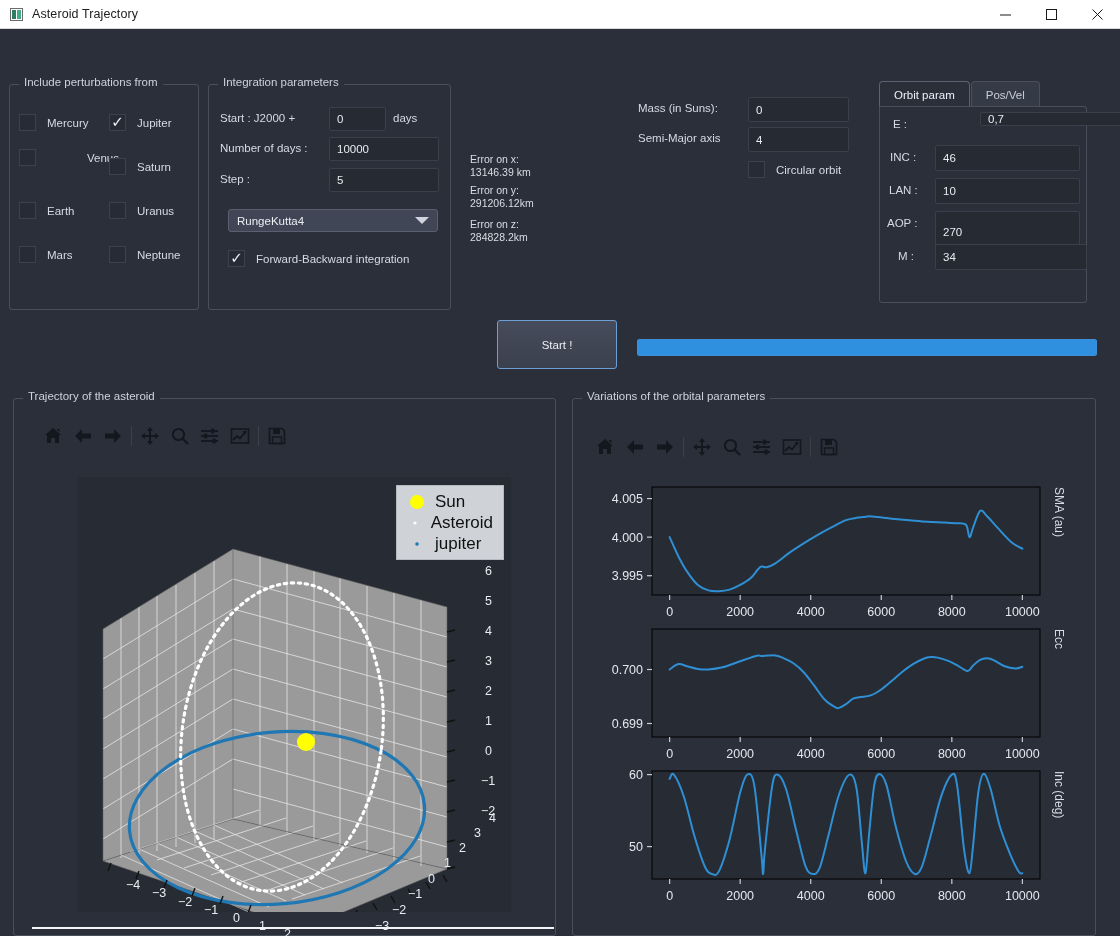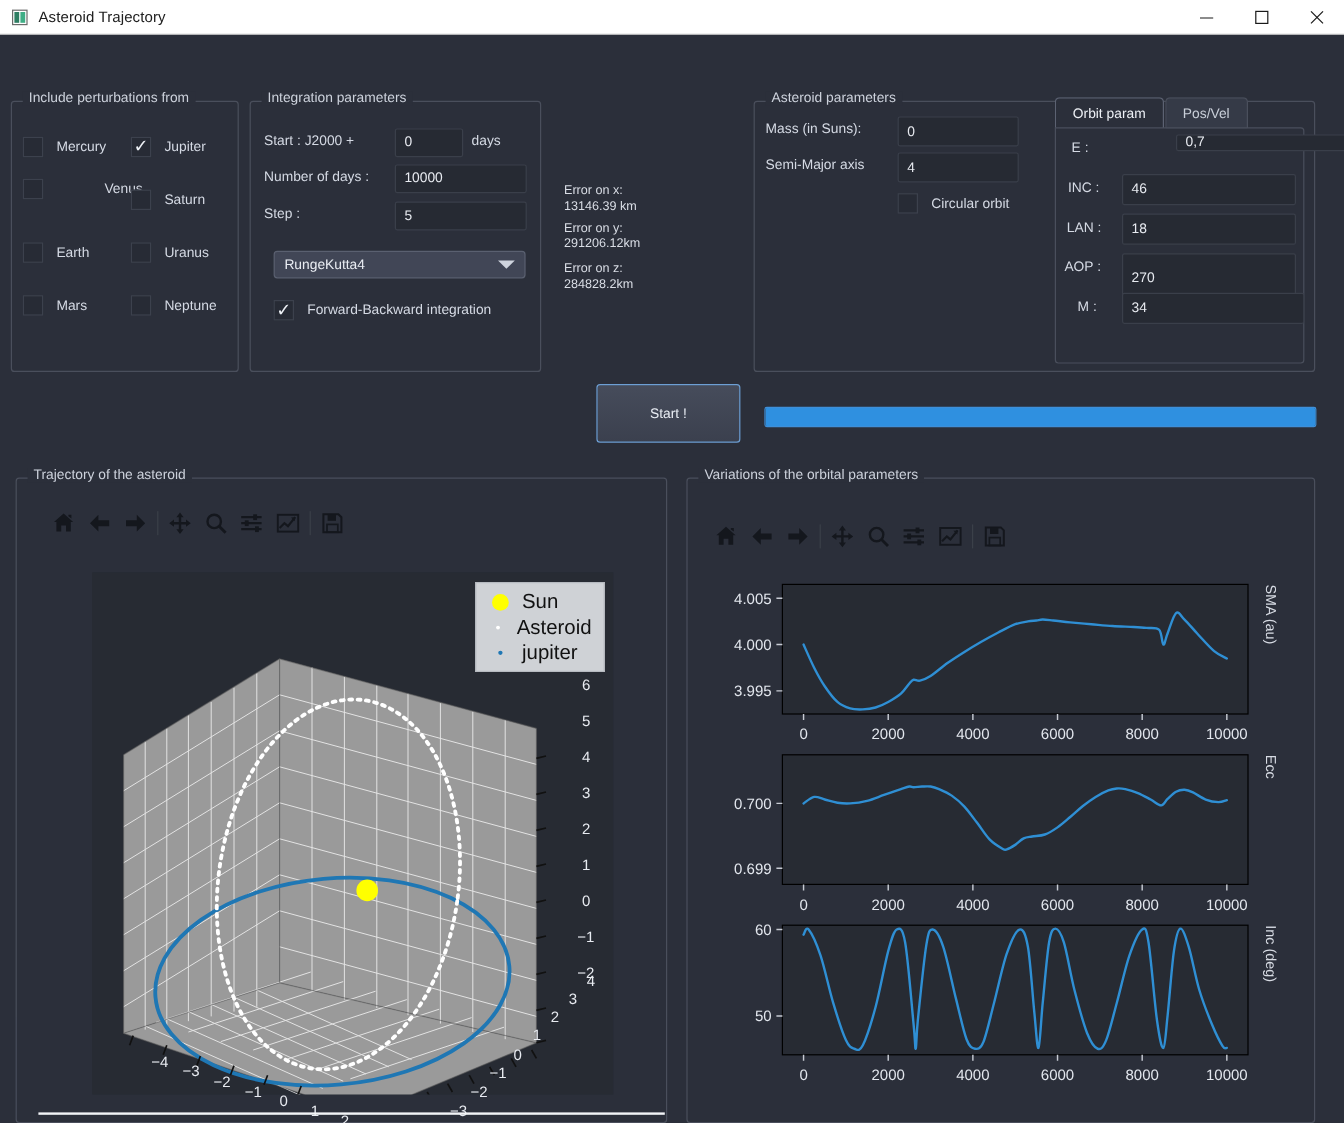--- a/index.html
+++ b/index.html
@@ -252,23 +252,20 @@
   </div>
   <div class="errblock" style="left:470px; top:155px;">
     <div>Error on y:</div>
     <div>291206.12km</div>
   </div>
   <div class="errblock" style="left:470px; top:189px;">
     <div>Error on z:</div>
     <div>284828.2km</div>
   </div>
 
-  <div class="group" style="left:628px; top:55px; width:468px; height:226px;">
-    <div class="g-title">Asteroid parameters</div>
-  </div>
   <div class="flabel" style="left:638px; top:73px;">Mass (in Suns):</div>
   <div class="field" style="left:748px; top:68px; width:101px; height:25px;">0</div>
   <div class="flabel" style="left:638px; top:103px;">Semi-Major axis</div>
   <div class="field" style="left:748px; top:98px; width:101px; height:25px;">4</div>
   <div class="cb" style="left:748px; top:132px;">
     <div class="box">
         <span class="tick"></span>
       </div>
     <div class="lbl">Circular orbit</div>
   </div>
@@ -281,21 +278,21 @@
       <span>Pos/Vel</span>
     </div>
   </div>
   <div class="group" style="left:879px; top:77px; width:208px; height:197px; border-radius:0 3px 3px 3px;"></div>
 
   <div class="flabel" style="left:893px; top:89px;">E :</div>
   <div class="field" style="left:980px; top:83px; width:145px; height:14px;">0,7</div>
   <div class="flabel" style="left:890px; top:122px;">INC :</div>
   <div class="field" style="left:935px; top:116px; width:145px; height:26px;">46</div>
   <div class="flabel" style="left:889px; top:155px;">LAN :</div>
-  <div class="field" style="left:935px; top:149px; width:145px; height:26px;">18</div>
+  <div class="field" style="left:935px; top:149px; width:145px; height:26px;">10</div>
   <div class="flabel" style="left:887px; top:188px;">AOP :</div>
   <div class="field" style="left:935px; top:182px; width:145px; height:42px;">270</div>
   <div class="flabel" style="left:898px; top:221px;">M :</div>
   <div class="field" style="left:935px; top:215px; width:152px; height:26px;">34</div>
 
   <div id="startbtn">
     <span>Start !</span>
   </div>
   <div id="progress">
     <div class="bar"></div>

